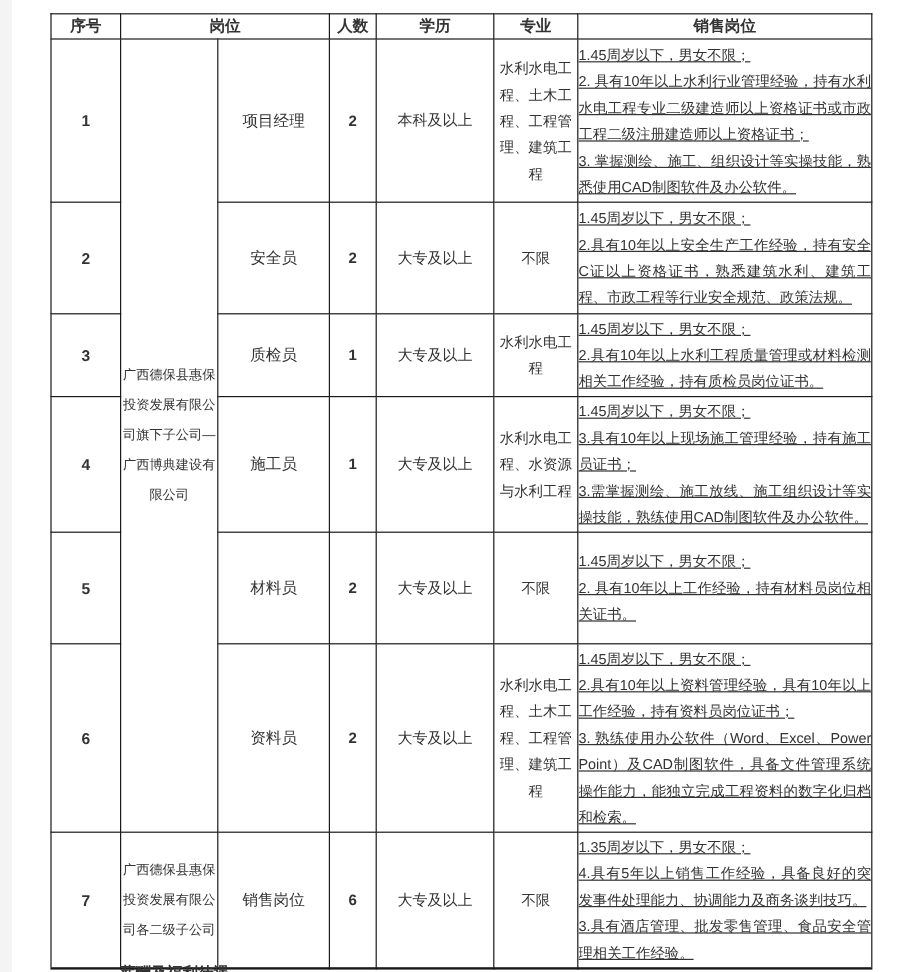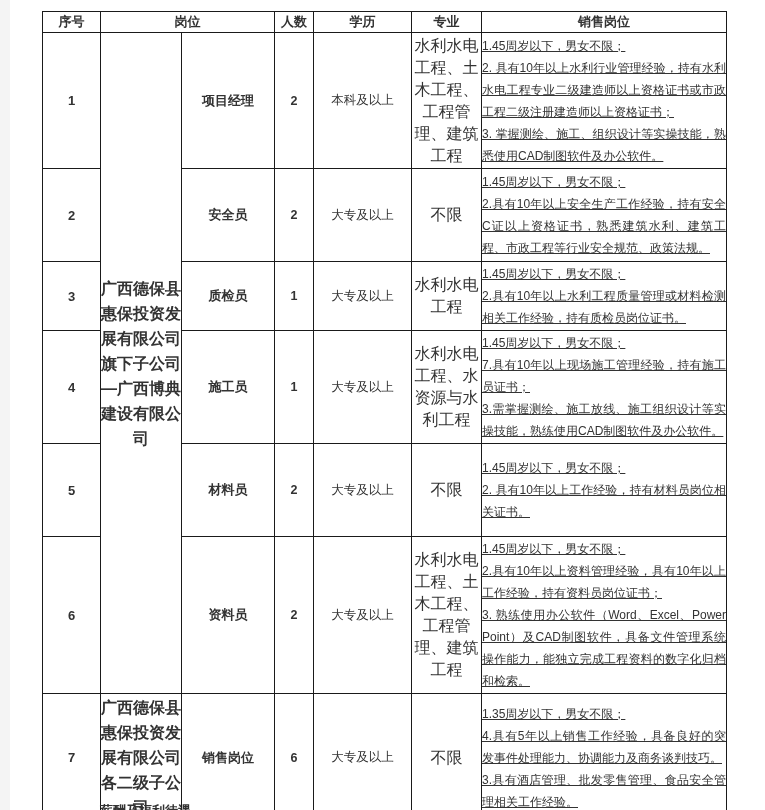--- a/index.html
+++ b/index.html
@@ -37,25 +37,25 @@
     text-align: center;
     overflow: hidden;
   }
   th.hd {
     font-size: 13px;
     font-weight: bold;
     height: 18px;
     background: #ffffff;
   }
   td.c-seq   { font-size: 13px; font-weight: bold; }
-  td.c-comp  { font-size: 16px; font-weight: bold; line-height: 25px; padding: 0 2px; }
-  td.c-pos   { font-size: 13px; font-weight: bold; }
+  td.c-comp  { font-size: 11px; font-weight: normal; line-height: 25px; padding: 0 2px; }
+  td.c-pos   { font-size: 13px; font-weight: normal; }
   td.c-cnt   { font-size: 12.5px; font-weight: bold; }
   td.c-edu   { font-size: 12.5px; font-weight: normal; }
-  td.c-maj   { font-size: 16px; line-height: 22px; word-break: break-all; padding: 0 3px; }
+  td.c-maj   { font-size: 12px; line-height: 22px; word-break: break-all; padding: 0 3px; }
   td.c-req   {
     vertical-align: top;
     text-align: justify;
     font-size: 12px;
     line-height: 22px;
     padding: 2px 4px 0 4px;
     word-break: break-all;
     text-decoration: underline;
   }
   td.c-req .req-line { text-align: justify; }
@@ -131,21 +131,21 @@
           </td>
         </tr>
         <tr style="height: 112px;">
           <td class="c-seq">4</td>
           <td class="c-pos">施工员</td>
           <td class="c-cnt">1</td>
           <td class="c-edu">大专及以上</td>
           <td class="c-maj">水利水电工程、水资源与水利工程</td>
           <td class="c-req">
             <div class="req-line">1.45周岁以下，男女不限；</div>
-            <div class="req-line">7.具有10年以上现场施工管理经验，持有施工员证书；</div>
+            <div class="req-line">3.具有10年以上现场施工管理经验，持有施工员证书；</div>
             <div class="req-line">3.需掌握测绘、施工放线、施工组织设计等实操技能，熟练使用CAD制图软件及办公软件。</div>
           </td>
         </tr>
         <tr style="height: 93px;">
           <td class="c-seq">5</td>
           <td class="c-pos">材料员</td>
           <td class="c-cnt">2</td>
           <td class="c-edu">大专及以上</td>
           <td class="c-maj">不限</td>
           <td class="c-req">

